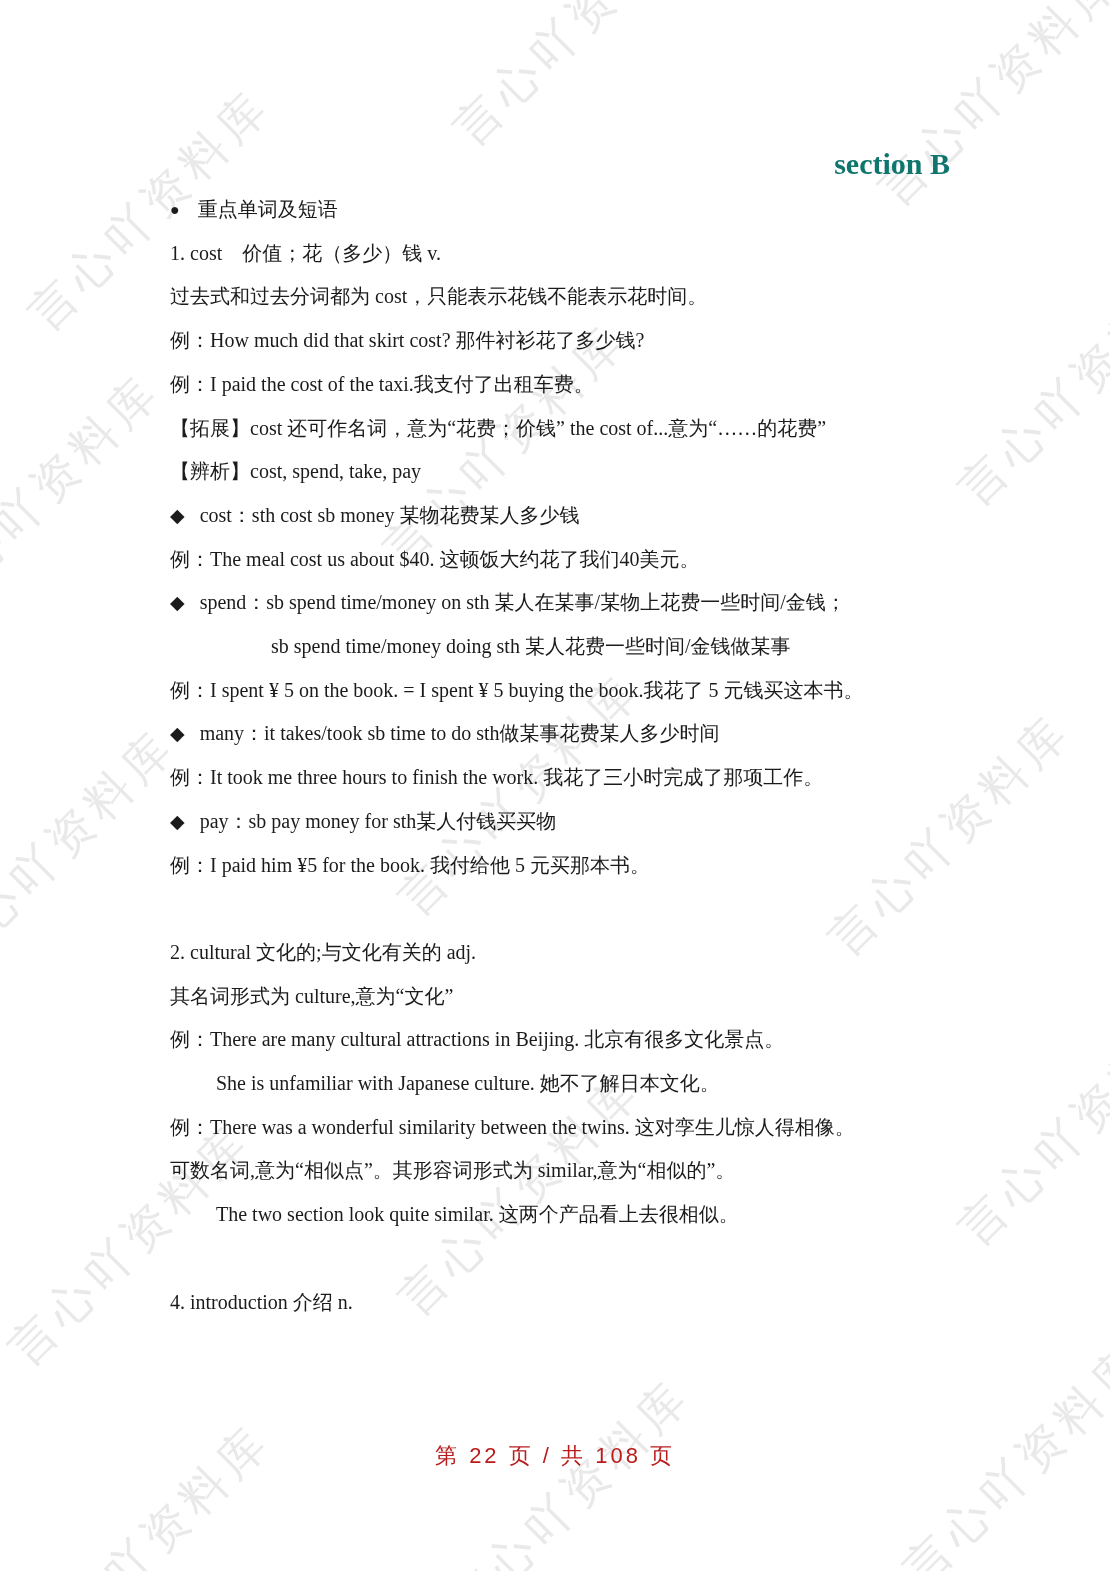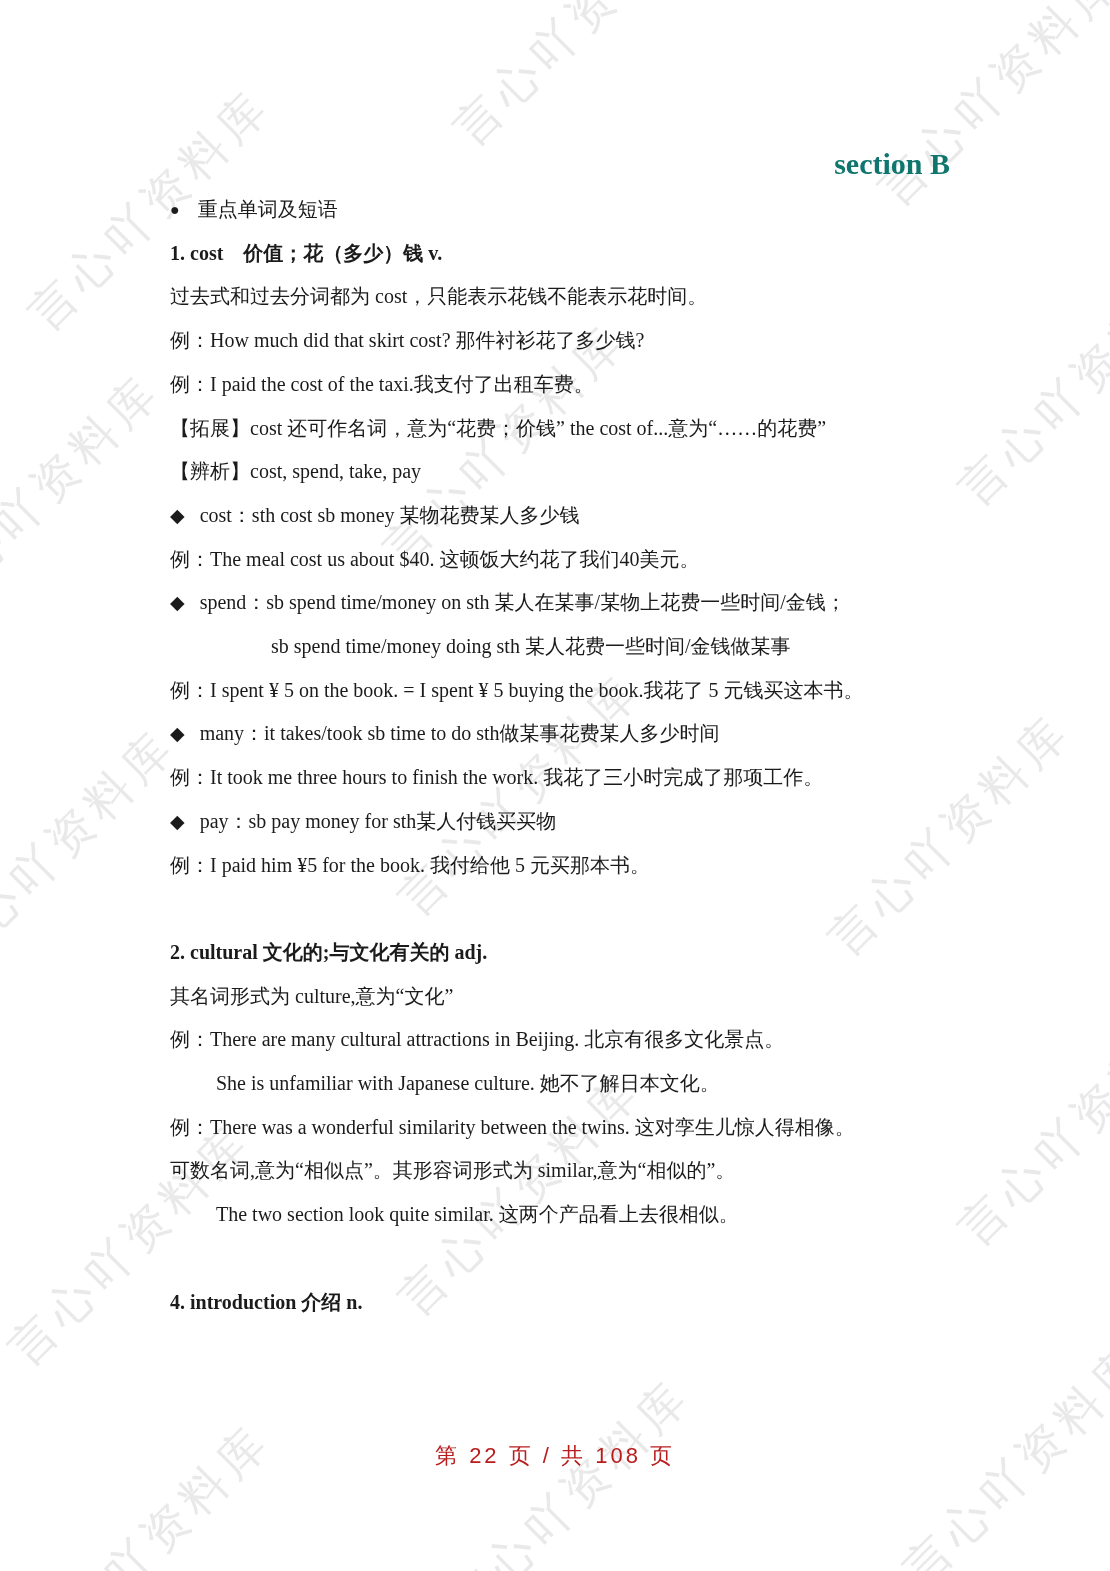--- a/index.html
+++ b/index.html
@@ -64,21 +64,21 @@
     line-height: 43.7px;
     white-space: nowrap;
   }
   .keywords-line { margin-top: 3px; }
   .bullet-dot {
     display: inline-block;
     font-size: 16px;
     margin-right: 18px;
     vertical-align: 1px;
   }
-  .entry-heading { font-weight: bold; }
+  .entry-heading { font-weight: normal; }
   .gap-before { margin-top: 43.7px; }
   .diamond-marker {
     display: inline-block;
     font-size: 19px;
     margin-right: 15px;
   }
   .indent-1 { padding-left: 101px; }
   .indent-2 { padding-left: 46px; }
 
   .page-footer {

